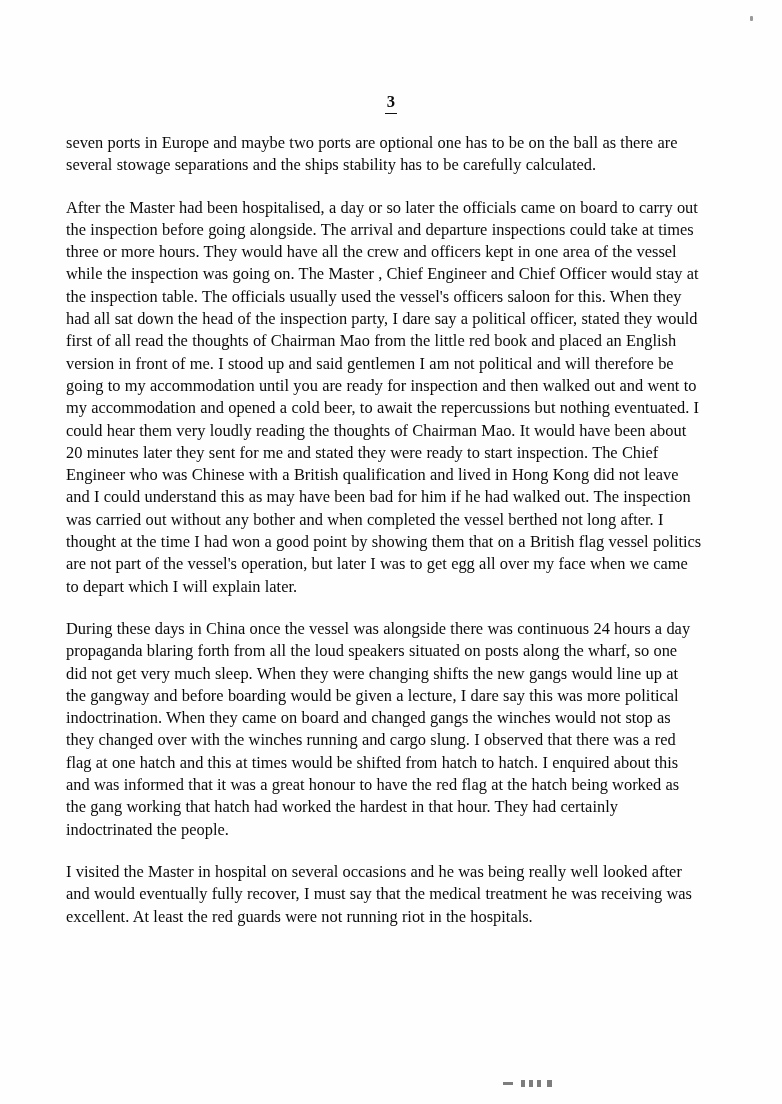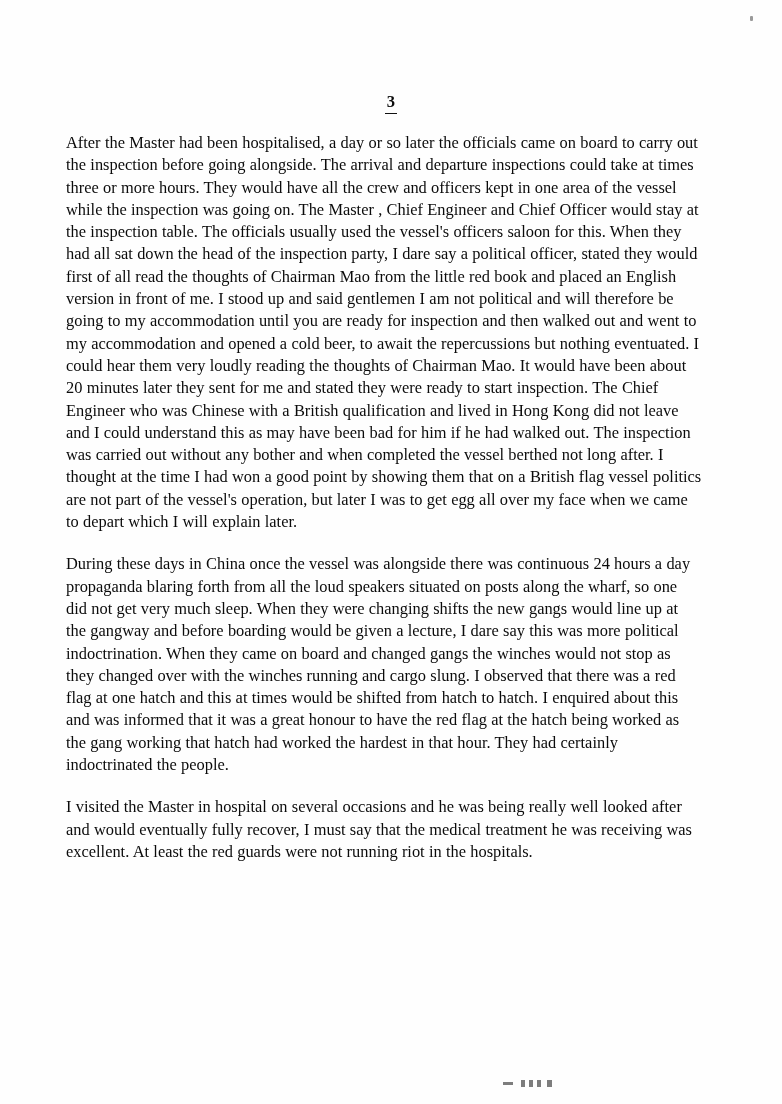--- a/index.html
+++ b/index.html
@@ -83,20 +83,21 @@
 
 <div class="page">
 
   <div class="speck s1"></div>
 
   <div class="page-number">
     <span>3</span>
   </div>
 
   <div class="body-text">
+    <p class="para">seven ports in Europe and maybe two ports are optional one has to be on the ball as there are several stowage separations and the ships stability has to be carefully calculated.</p>
     <p class="para">After the Master had been hospitalised, a day or so later the officials came on board to carry out the inspection before going alongside.  The arrival and departure inspections could take at times three or more hours.    They would have all the crew and officers kept in one area of the vessel while the inspection was going on.  The Master , Chief Engineer and Chief Officer would stay at the inspection table.  The officials usually used the vessel's officers saloon for this.  When they had all sat down the head of the inspection party, I dare say a political officer, stated they would first of all read the thoughts of Chairman Mao from the little red book and placed an English version in front of me.   I stood up and said gentlemen I am not political and will therefore be going to my accommodation until you are ready for inspection and then walked out and went to my accommodation and opened a cold beer, to await the repercussions but nothing eventuated.   I could hear them very loudly reading the thoughts of Chairman Mao.  It would have been about 20 minutes later they sent for me and stated they were ready to start inspection.   The Chief Engineer who was Chinese with a British qualification and lived in Hong Kong did not leave and I could understand this as may have been bad for him if he had walked out.   The inspection was carried out without any bother and when completed the vessel berthed not long after.   I thought at the time I had won a good point by showing them that on a British flag vessel politics are not part of the vessel's operation, but later I was to get egg all over my face when we came to depart which I will explain later.</p>
     <p class="para">During these days in China once the vessel was alongside there was continuous 24 hours a day propaganda blaring forth from all the loud speakers situated on posts along the wharf, so one did not get very much sleep.   When they were changing shifts the new gangs would line up at the gangway and before boarding would be given a lecture, I dare say this was more political indoctrination.  When they came on board and changed gangs the winches would not stop as they changed over with the winches running and cargo slung.  I observed that there was a red flag at one hatch and this at times would be shifted from hatch to hatch.  I enquired about this and was informed that it was a great honour to have the red  flag at the hatch being worked as the gang working that hatch had worked the hardest in that hour.  They had certainly indoctrinated the people.</p>
     <p class="para">I visited the Master in hospital on several occasions and he was being really well looked after and would eventually fully recover, I must say that the medical treatment he was receiving was excellent.    At least the red guards were not running riot in the hospitals.</p>
   </div>
 
   <div class="footer-marks">
     <div class="m m1"></div>
     <div class="m m2"></div>
     <div class="m m3"></div>
     <div class="m m4"></div>

